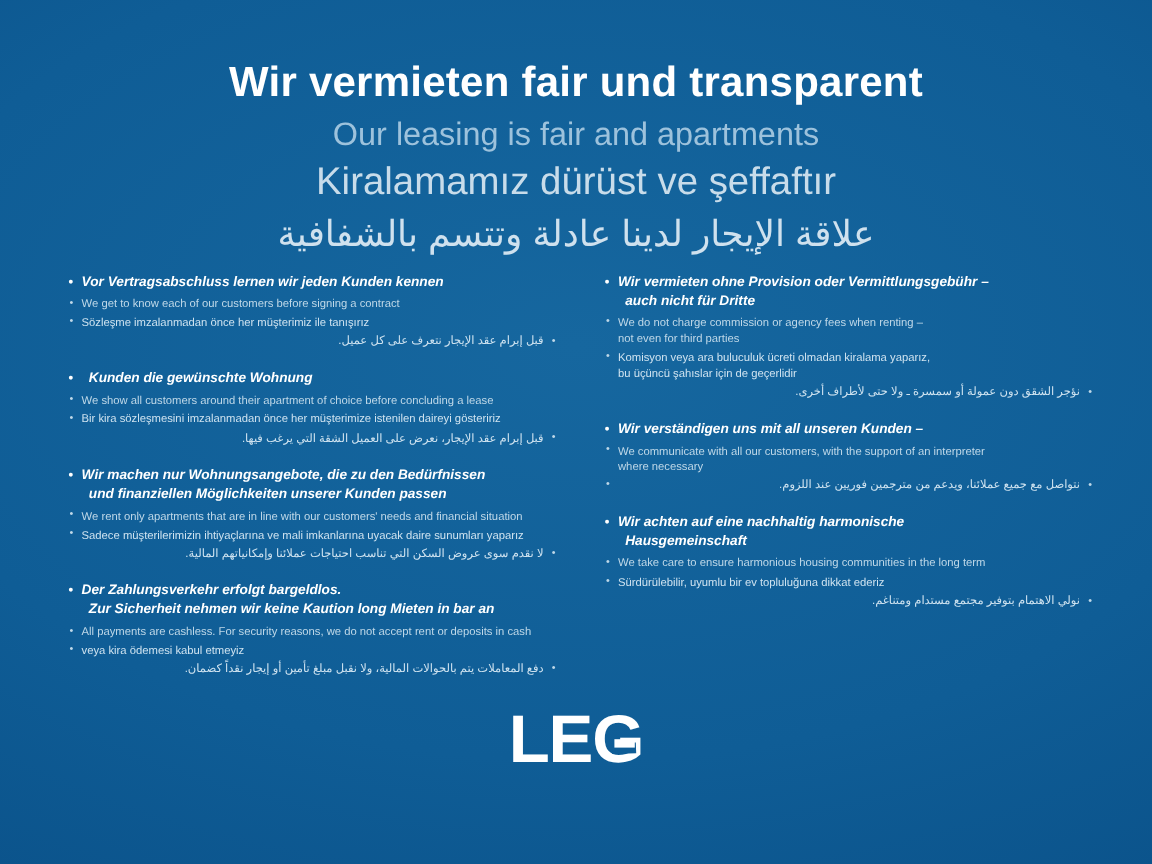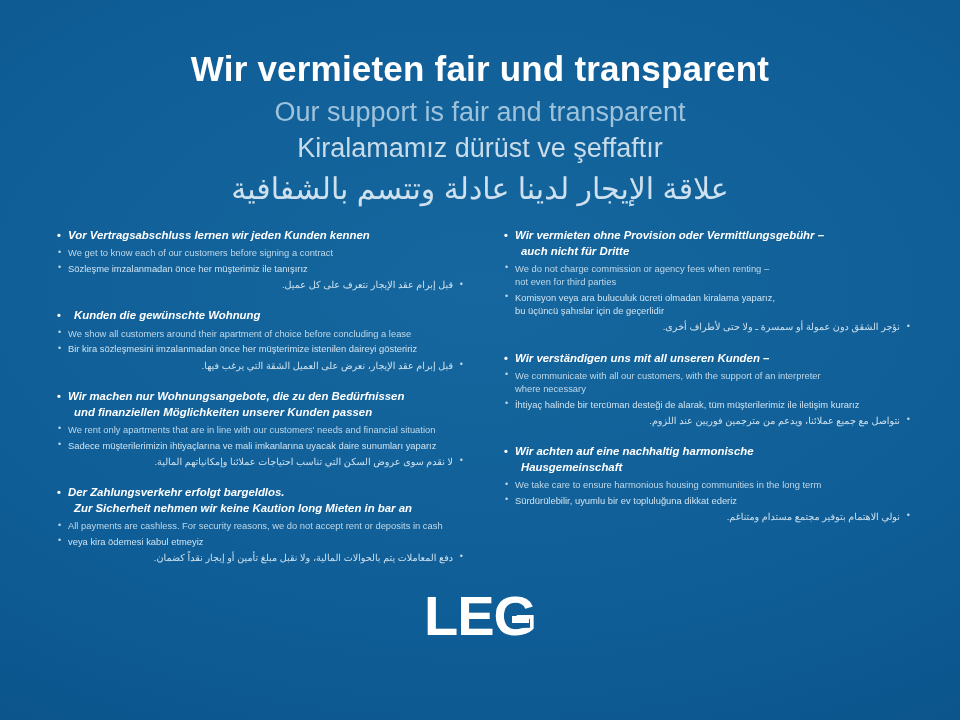--- a/index.html
+++ b/index.html
@@ -40,21 +40,21 @@
     letter-spacing: 0.2px;
     line-height: 1.18;
   }
   .h-en {
     font-size: 27px;
     color: #9dc2dc;
     line-height: 1.3;
     margin-top: 6px;
   }
   .h-tr {
-    font-size: 27px;
+    font-size: 32px;
     color: #c8dcea;
     line-height: 1.3;
     margin-top: 1px;
   }
   .h-ar {
     font-size: 30px;
     color: #cfe1ee;
     line-height: 1.35;
     margin-top: 3px;
     direction: rtl;
@@ -165,21 +165,21 @@
     background: #ffffff;
   }
 </style>
 </head>
 <body>
 
 <div class="poster">
 
   <div class="headings">
     <div class="h-de">Wir vermieten fair und transparent</div>
-    <div class="h-en">Our support is fair and transparent</div>
+    <div class="h-en">Our leasing is fair and apartments</div>
     <div class="h-tr">Kiralamamız dürüst ve şeffaftır</div>
     <div class="h-ar">علاقة الإيجار لدينا عادلة وتتسم بالشفافية</div>
   </div>
 
   <div class="columns">
 
     <div class="col">
 
       <div class="block">
         <div class="b-de">
@@ -290,21 +290,20 @@
           <span class="bullet">•</span>
           <span>Wir verständigen uns mit all unseren Kunden –</span>
         </div>
         <div class="sub">
           <span class="bullet">•</span>
           <span>We communicate with all our customers, with the support of an interpreter</span>
           <span class="ln2">where necessary</span>
         </div>
         <div class="sub tr">
           <span class="bullet">•</span>
-          <span>İhtiyaç halinde bir tercüman desteği de alarak, tüm müşterilerimiz ile iletişim kurarız</span>
         </div>
         <div class="sub ar">
           <span class="bullet">•</span>
           <span>نتواصل مع جميع عملائنا، ويدعم من مترجمين فوريين عند اللزوم.</span>
         </div>
       </div>
 
       <div class="block">
         <div class="b-de">
           <span class="bullet">•</span>

